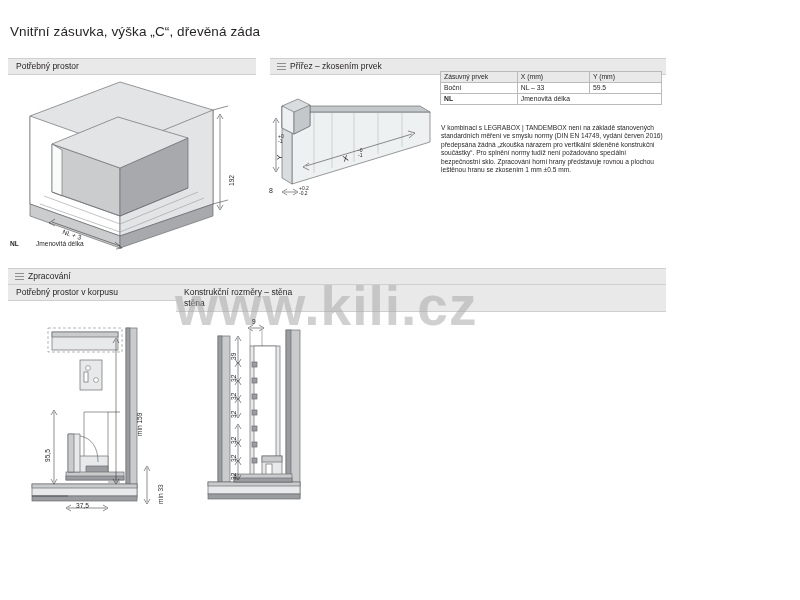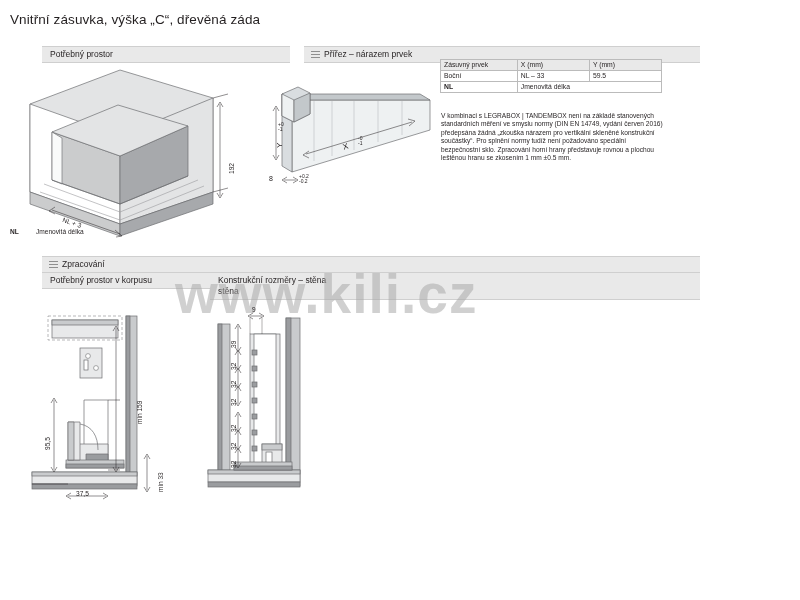--- a/index.html
+++ b/index.html
@@ -10,21 +10,21 @@
   body {
     width: 800px;
     height: 600px;
     position: relative;
     font-family: "Liberation Sans", sans-serif;
     color: #231f20;
     overflow: hidden;
   }
   .page {
     position: absolute;
-    left: 0; top: 4px;
+    left: 0; top: 16px;
     width: 800px; height: 523px;
   }
 
   
   .page-title {
     position: absolute;
     left: 10px; top: 8px;
     font-size: 13.5px;
     color: #231f20;
     letter-spacing: .1px;
@@ -34,21 +34,20 @@
   
   .bar {
     position: absolute;
     background: #e9e9e9;
     border-top: 1px solid #cfcfcf;
     border-bottom: 1px solid #cfcfcf;
     height: 15px;
     font-size: 8.5px;
     color: #231f20;
     line-height: 15px;
-    margin-left: 34px;
   }
   .bar .bar-label {
     position: absolute;
     left: 8px; top: 0;
     white-space: nowrap;
   }
   .bar .bar-label.with-icon { left: 20px; }
   .bar-icon {
     position: absolute;
     left: 7px; top: 4px;
@@ -183,21 +182,21 @@
 
   <div class="lbl b" style="left:10px; top:224px;">NL</div>
   <div class="lbl" style="left:36px; top:224px;">Jmenovitá délka</div>
 
   <div class="bar" style="left:270px; top:42px; width:396px;">
     <div class="bar-icon">
         <span class="s1"></span>
         <span class="s2"></span>
         <span class="s3"></span>
       </div>
-    <div class="bar-label with-icon">Přířez – nárazem prvek</div>
+    <div class="bar-label with-icon">Přířez – zkosením prvek</div>
   </div>
 
   <div class="fig" style="left:262px; top:58px; width:175px; height:140px;">
     <svg width="175" height="140" viewBox="0 0 175 140">
       <defs>
         <style type="text/css">
           .g1 { fill:#d9dde0; stroke:#6d6e71; stroke-width:.7; }
           .g2 { fill:#eef1f2; stroke:#6d6e71; stroke-width:.7; }
           .g3 { fill:#c3c8cb; stroke:#6d6e71; stroke-width:.7; }
           .gl { stroke:#b9bec1; stroke-width:.6; fill:none; }

